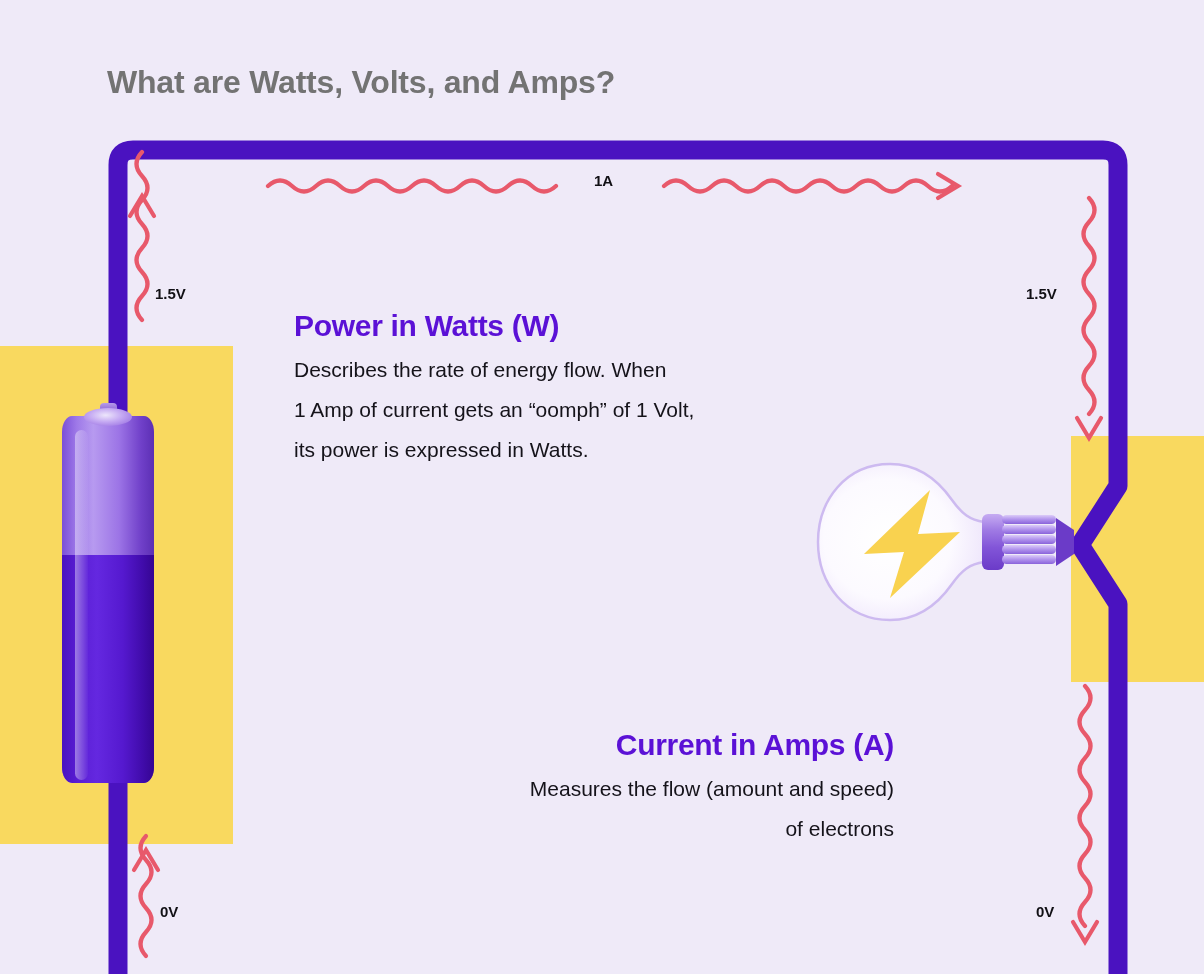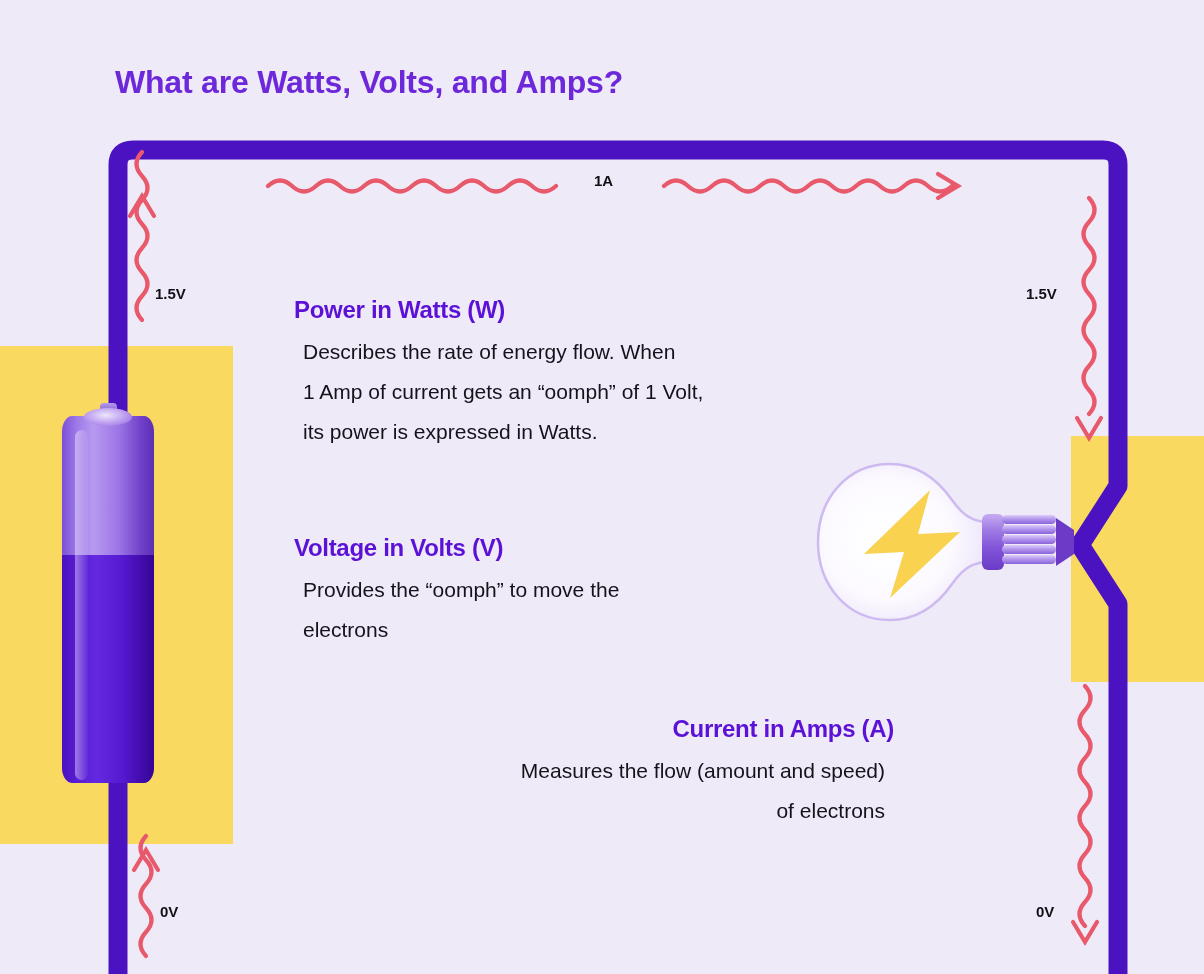--- a/index.html
+++ b/index.html
@@ -36,45 +36,44 @@
     overflow: visible;
   }
 
   
   #page-title {
     position: absolute;
     left: 107px;
     top: 64px;
     font-size: 32px;
     font-weight: bold;
-    color: #6d28d9;
+    color: #737373;
     letter-spacing: -0.2px;
     white-space: nowrap;
-    margin-left: 8px;
   }
 
   
   .concept { position: absolute; left: 294px; width: 600px; }
   #concept-0 { top: 293px; }
   #concept-1 { top: 531px; }
   #concept-2 { top: 712px; text-align: right; }
 
   .concept-heading {
-    font-size: 24px;
+    font-size: 30px;
     font-weight: bold;
     color: #5B11D6;
-    margin: 4px 0 8px 0;
+    margin: 16px 0 8px 0;
     letter-spacing: -0.3px;
     line-height: 1.1;
   }
   .concept-body {
     font-size: 21px;
     color: #15131A;
     line-height: 40px;
-    margin: 9px;
+    margin: 0;
     white-space: pre-line;
   }
 
   
   .circuit-label {
     position: absolute;
     font-size: 15px;
     font-weight: bold;
     color: #111015;
     white-space: nowrap;
@@ -229,25 +228,20 @@
   </svg>
 
   <div id="page-title">What are Watts, Volts, and Amps?</div>
 
   <div class="concept" id="concept-0">
     <p class="concept-heading">Power in Watts (W)</p>
     <p class="concept-body">Describes the rate of energy flow. When
 1 Amp of current gets an “oomph” of 1 Volt,
 its power is expressed in Watts.</p>
   </div>
-  <div class="concept" id="concept-1">
-    <p class="concept-heading">Voltage in Volts (V)</p>
-    <p class="concept-body">Provides the “oomph” to move the
-electrons</p>
-  </div>
   <div class="concept" id="concept-2">
     <p class="concept-heading">Current in Amps (A)</p>
     <p class="concept-body">Measures the flow (amount and speed)
 of electrons</p>
   </div>
 
   <div class="circuit-label" id="label-amps">1A</div>
   <div class="circuit-label" id="label-volt-tl">1.5V</div>
   <div class="circuit-label" id="label-volt-bl">0V</div>
   <div class="circuit-label" id="label-volt-tr">1.5V</div>

